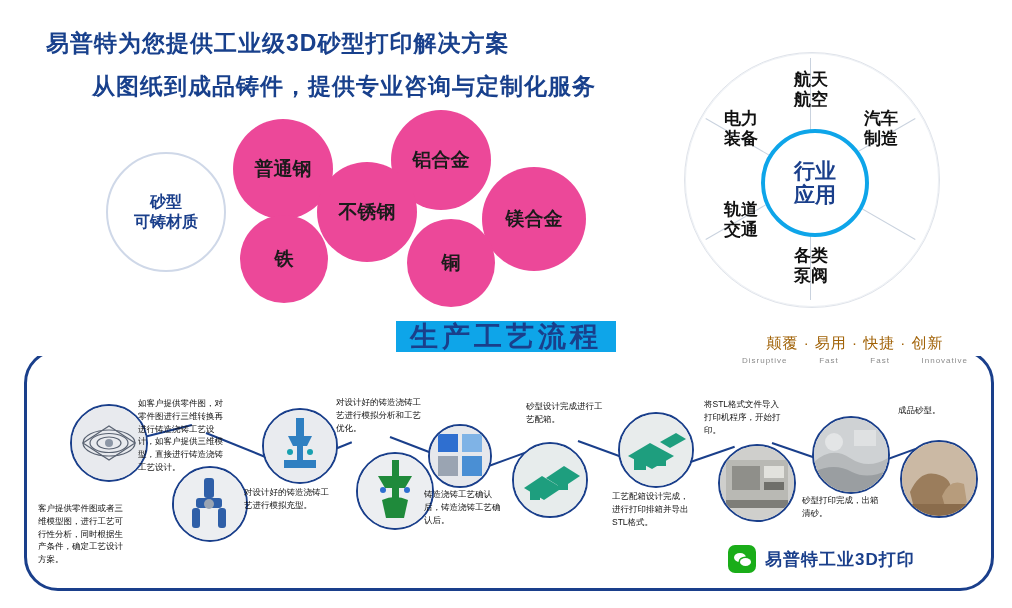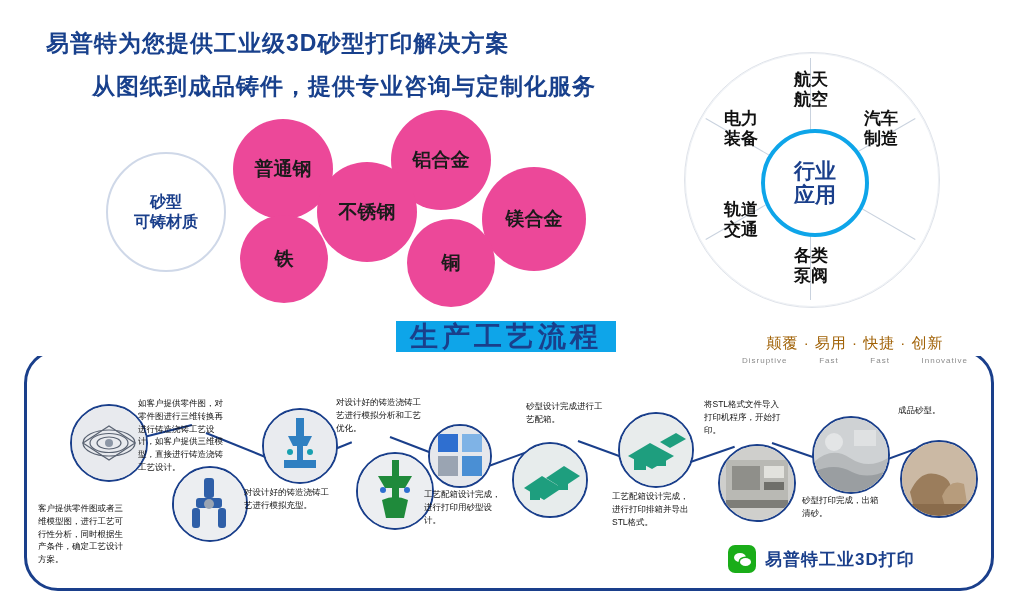--- a/index.html
+++ b/index.html
@@ -264,21 +264,21 @@
 
   <div class="node" style="left:428px;top:424px;width:60px;height:60px;">
     <svg class="art" viewBox="0 0 60 60">
       <rect width="60" height="60" fill="#e6e8ec"></rect>
       <rect x="8" y="8" width="20" height="18" fill="#2f6fd0"></rect>
       <rect x="32" y="8" width="20" height="18" fill="#7fb3e6"></rect>
       <rect x="8" y="30" width="20" height="20" fill="#9aa4b2"></rect>
       <rect x="32" y="30" width="20" height="20" fill="#4a8fd4"></rect>
     </svg>
   </div>
-  <div class="cap" style="left:424px;top:488px;width:80px;">工艺配箱设计完成，进行打印用砂型设计。</div>
+  <div class="cap" style="left:424px;top:488px;width:80px;">铸造浇铸工艺确认后，铸造浇铸工艺确认后。</div>
 
   <div class="node" style="left:512px;top:442px;width:72px;height:72px;">
     <svg class="art" viewBox="0 0 72 72">
       <rect width="72" height="72" fill="#e7ecec"></rect>
       <g fill="#1e9e7e">
         <path d="M10 44 l18 -12 l20 12 l-18 12 Z"></path>
         <path d="M32 34 l18 -12 l16 10 l-18 12 Z"></path>
         <rect x="16" y="46" width="10" height="10"></rect>
         <rect x="44" y="36" width="10" height="10"></rect>
       </g>

